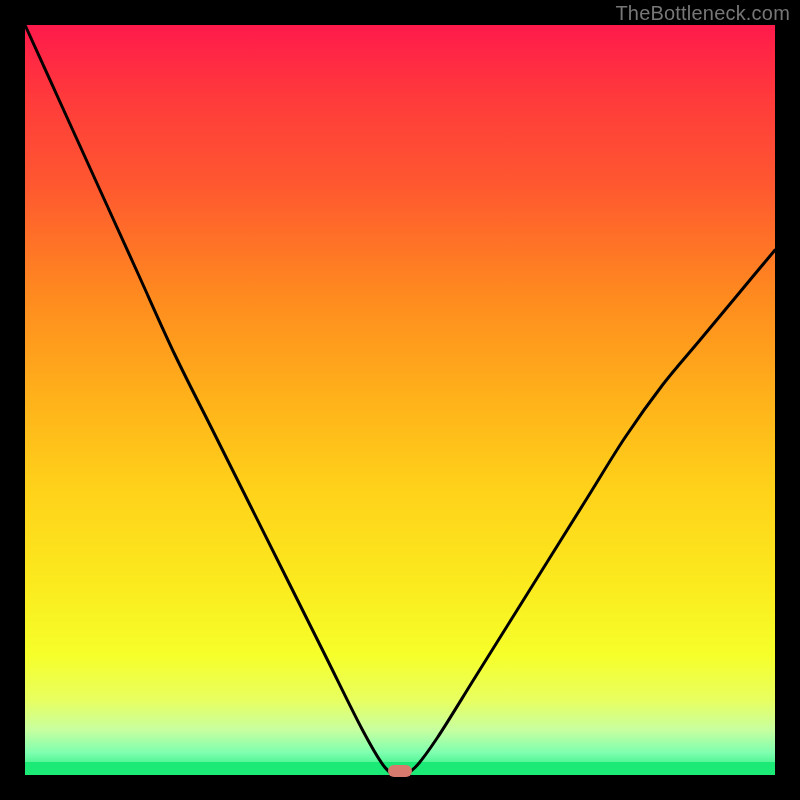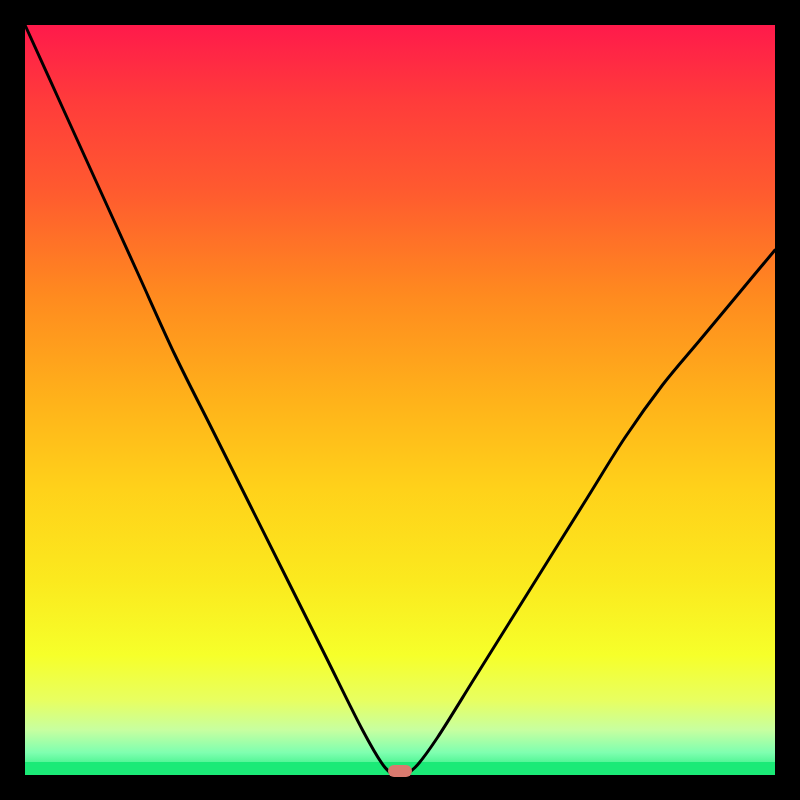--- a/index.html
+++ b/index.html
@@ -71,20 +71,21 @@
     bottom: 0;
     width: 100%;
     height: 13px;
     background: #1bea77;
   }
 </style>
 </head>
 <body>
 
 <div class="frame">
+  <div class="watermark">TheBottleneck.com</div>
 
   <div class="plot-area">
     <div class="bottom-strip"></div>
 
     <svg class="curve" viewBox="0 0 750 750" preserveAspectRatio="none">
       <path id="curve-path" fill="none" stroke="#000000" stroke-width="3" stroke-linecap="round" d="M 0.0 0.0 C 6.3 13.8, 25.0 55.0, 37.5 82.5 C 50.0 110.0, 62.5 137.5, 75.0 165.0 C 87.5 192.5, 100.0 220.0, 112.5 247.5 C 125.0 275.0, 137.5 303.7, 150.0 330.0 C 162.5 356.2, 175.0 380.0, 187.5 405.0 C 200.0 430.0, 212.5 455.0, 225.0 480.0 C 237.5 505.0, 250.0 530.0, 262.5 555.0 C 275.0 580.0, 287.5 605.0, 300.0 630.0 C 312.5 655.0, 327.5 686.3, 337.5 705.0 C 347.5 723.8, 353.8 735.0, 360.0 742.5 C 366.3 750.0, 370.0 750.0, 375.0 750.0 C 380.0 750.0, 383.8 748.8, 390.0 742.5 C 396.3 736.3, 402.5 727.5, 412.5 712.5 C 422.5 697.5, 437.5 672.5, 450.0 652.5 C 462.5 632.5, 475.0 612.5, 487.5 592.5 C 500.0 572.5, 512.5 552.5, 525.0 532.5 C 537.5 512.5, 550.0 492.5, 562.5 472.5 C 575.0 452.5, 587.5 431.3, 600.0 412.5 C 612.5 393.8, 625.0 376.3, 637.5 360.0 C 650.0 343.8, 662.5 330.0, 675.0 315.0 C 687.5 300.0, 700.0 285.0, 712.5 270.0 C 725.0 255.0, 743.8 232.5, 750.0 225.0"></path>
     </svg>
 
     <div id="marker" class="marker" style="left: 375px; top: 746px; background: rgb(217, 122, 111);"></div>
   </div>

